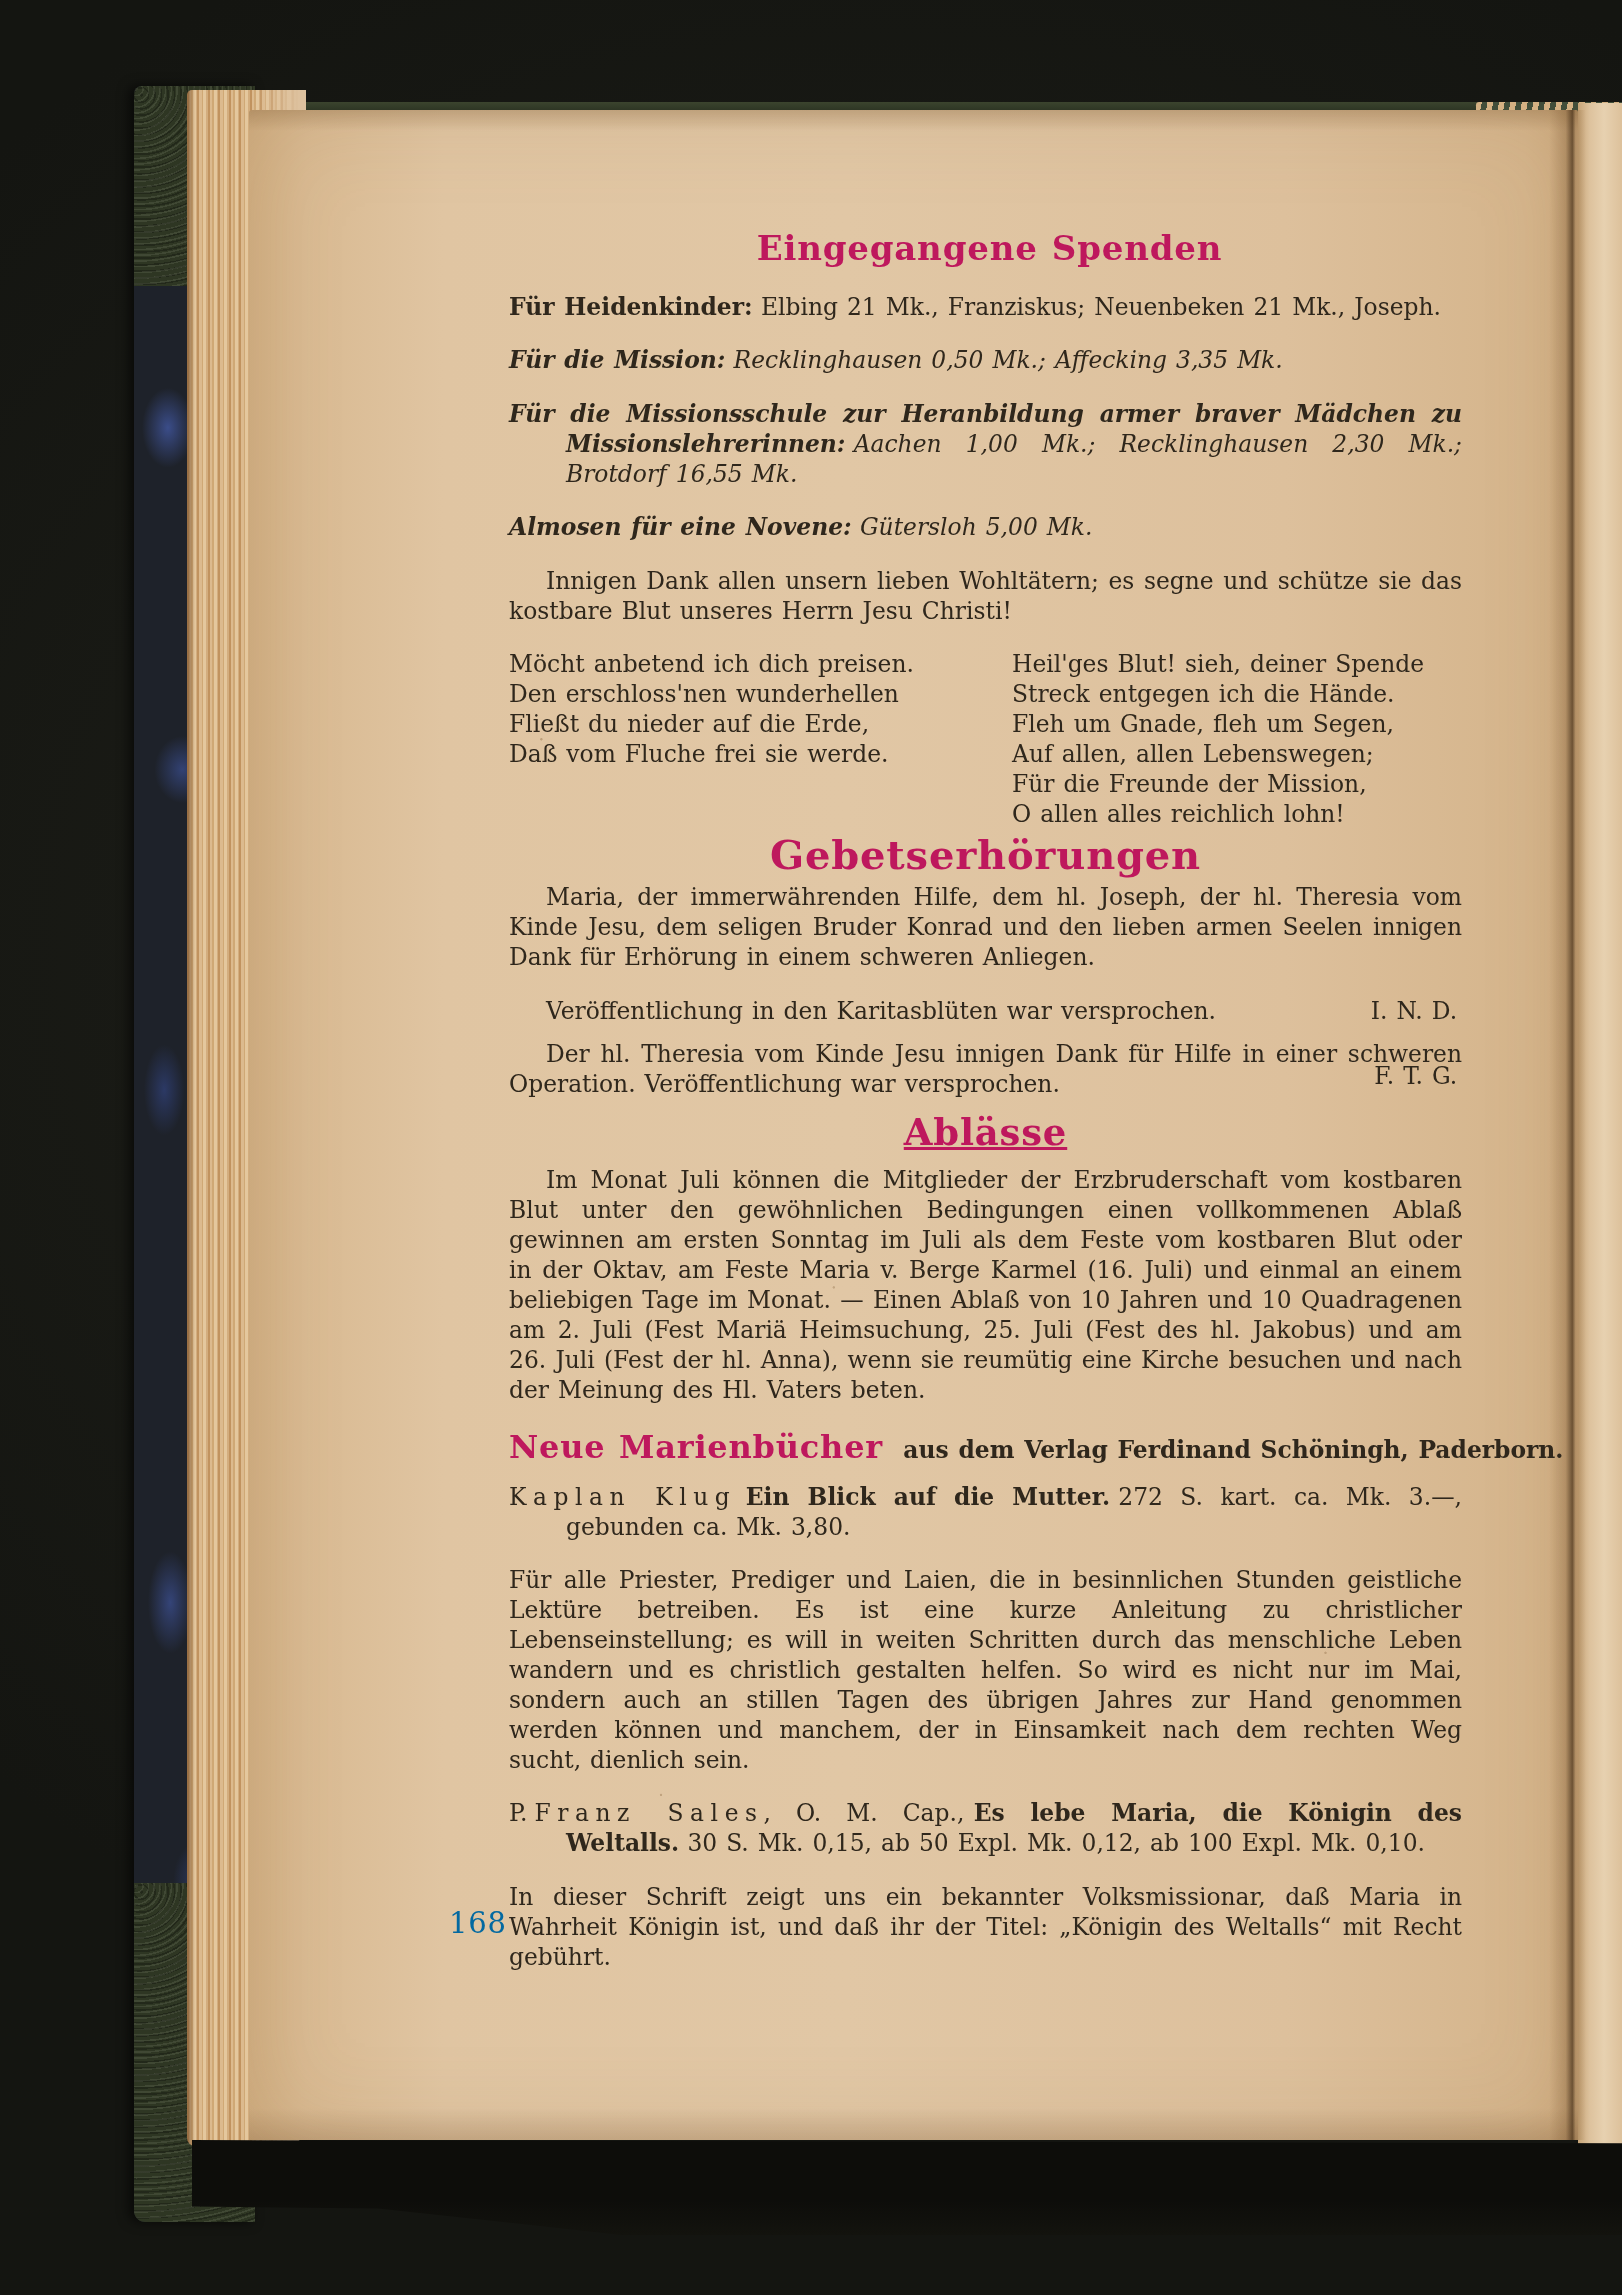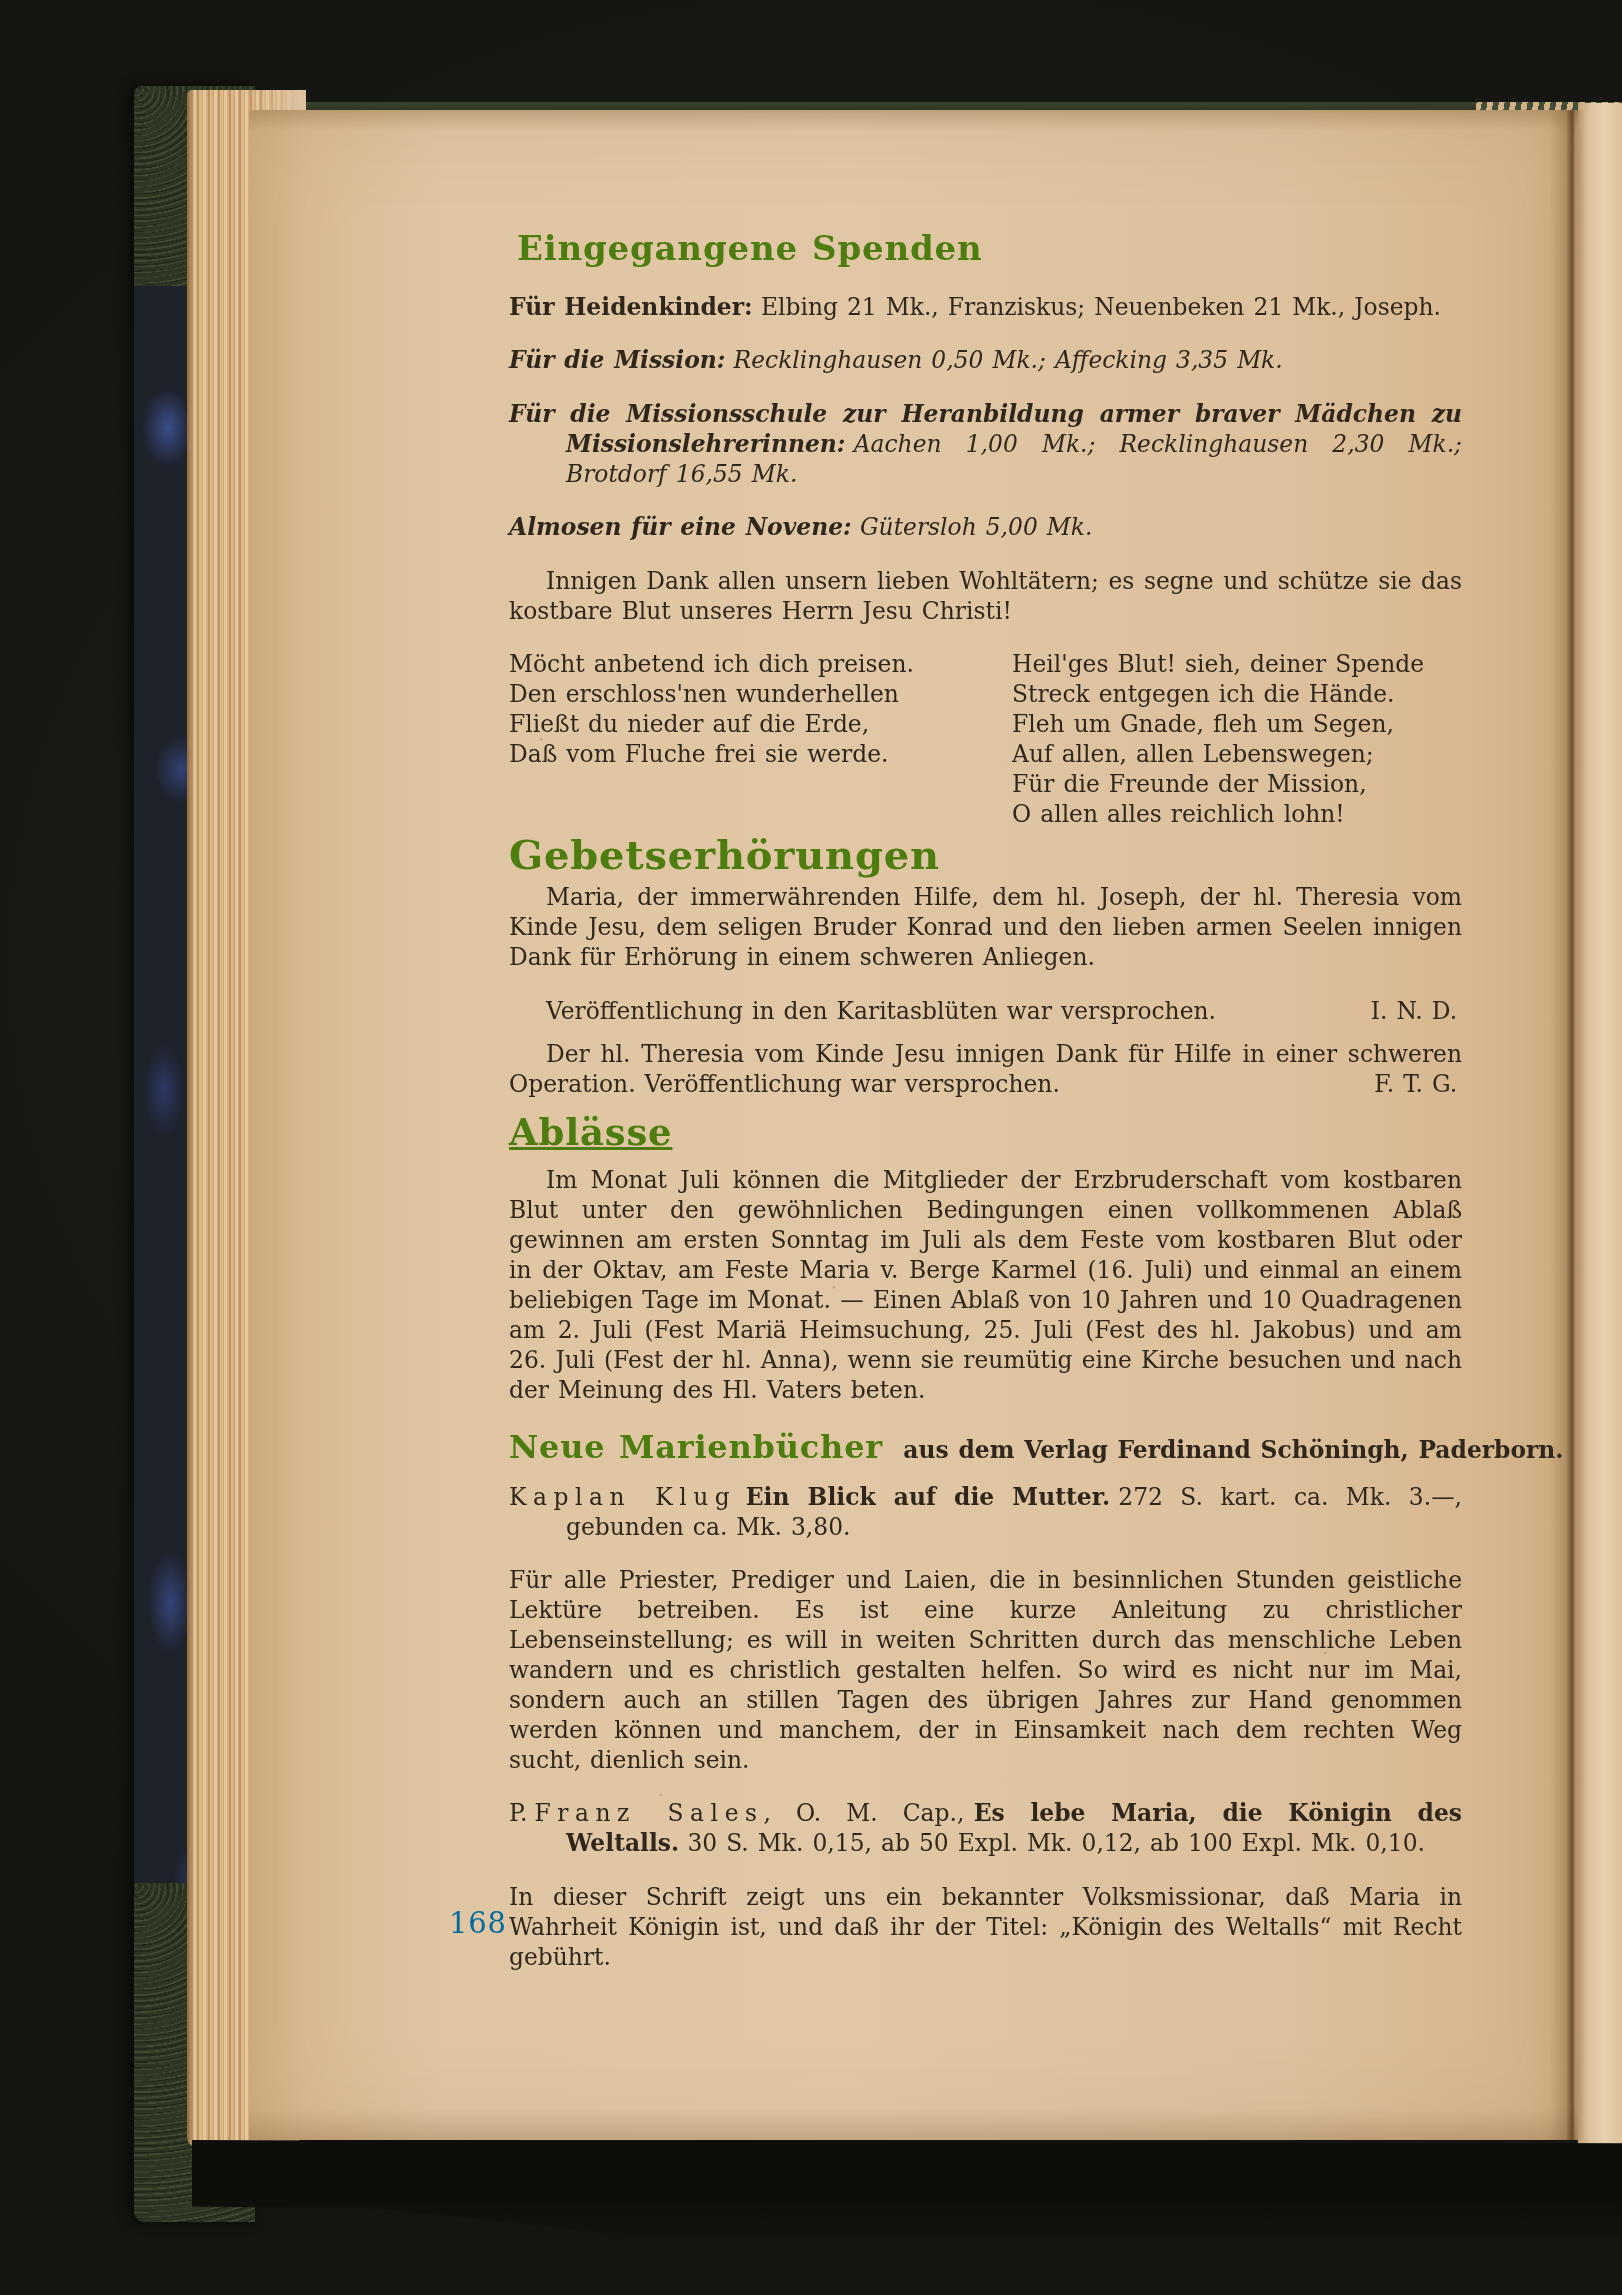--- a/index.html
+++ b/index.html
@@ -97,21 +97,21 @@
     background:linear-gradient(180deg,#0d0d0a 0 64%,#13130e 100%);
     clip-path:polygon(0 0,100% 3.2px,100% 100%,30% 100%,13% 72%,0 70%);
   }
 
   
   .content{
     position:absolute;left:509px;top:220px;width:953px;
     color:#2f271c;font-size:23.4px;line-height:30px;word-spacing:1.6px;
   }
   .content .justify{text-align:justify;}
-  h1,h2,h3{margin:0;color:#4d7c0f;font-weight:700;}
+  h1,h2,h3{margin:0;color:#be185d;font-weight:700;text-align:center;}
   .h-spenden{margin:9px 0 0 8px;font-size:34px;line-height:39px;letter-spacing:0.8px;}
   .h-gebets{margin-top:4.8px;font-size:40px;line-height:42px;letter-spacing:0.8px;}
   .h-ablaesse{margin-top:11.3px;font-size:37px;line-height:44px;letter-spacing:0.8px;text-decoration:underline;}
   .h-marien-row{margin-top:19.4px;height:37px;white-space:nowrap;}
   .h-marien{display:inline;font-size:32px;line-height:37px;letter-spacing:0.8px;}
   .h-marien-suffix{display:inline;font-weight:700;font-size:23.4px;margin-left:11.3px;}
 
   .entries{margin-top:24px;}
   .entry{padding-left:57px;text-indent:-57px;text-align:justify;}
   .entry + .entry{margin-top:13px;font-style:italic;}
@@ -123,21 +123,21 @@
   .poem-col-left{width:503px;flex:0 0 503px;}
   .poem-col-right{flex:1;}
   .poem-line{white-space:nowrap;}
 
   .para-indent{text-indent:37px;}
   .p1-body{margin-top:6.5px;}
   .promise-line{display:flex;justify-content:space-between;}
   .promise-text{padding-left:37px;}
   .initials{padding-right:4.8px;}
   .p2{margin-top:13px;position:relative;}
-  .p2 .initials{position:absolute;right:0;bottom:0;}
+  .p2 .initials{position:absolute;right:0;bottom:8px;}
   .ablaesse-body{margin-top:11.3px;}
 
   .book{padding-left:57px;text-indent:-57px;text-align:justify;}
   .book1{margin-top:16px;}
   .book2{margin-top:5.7px;}
   .review{margin-top:4.8px;}
   .review2{margin-top:2.4px;}
   .sperr{letter-spacing:.28em;}
   .author-prefix{margin-right:.3em;}
   .author-prefix:empty{margin:0;}

